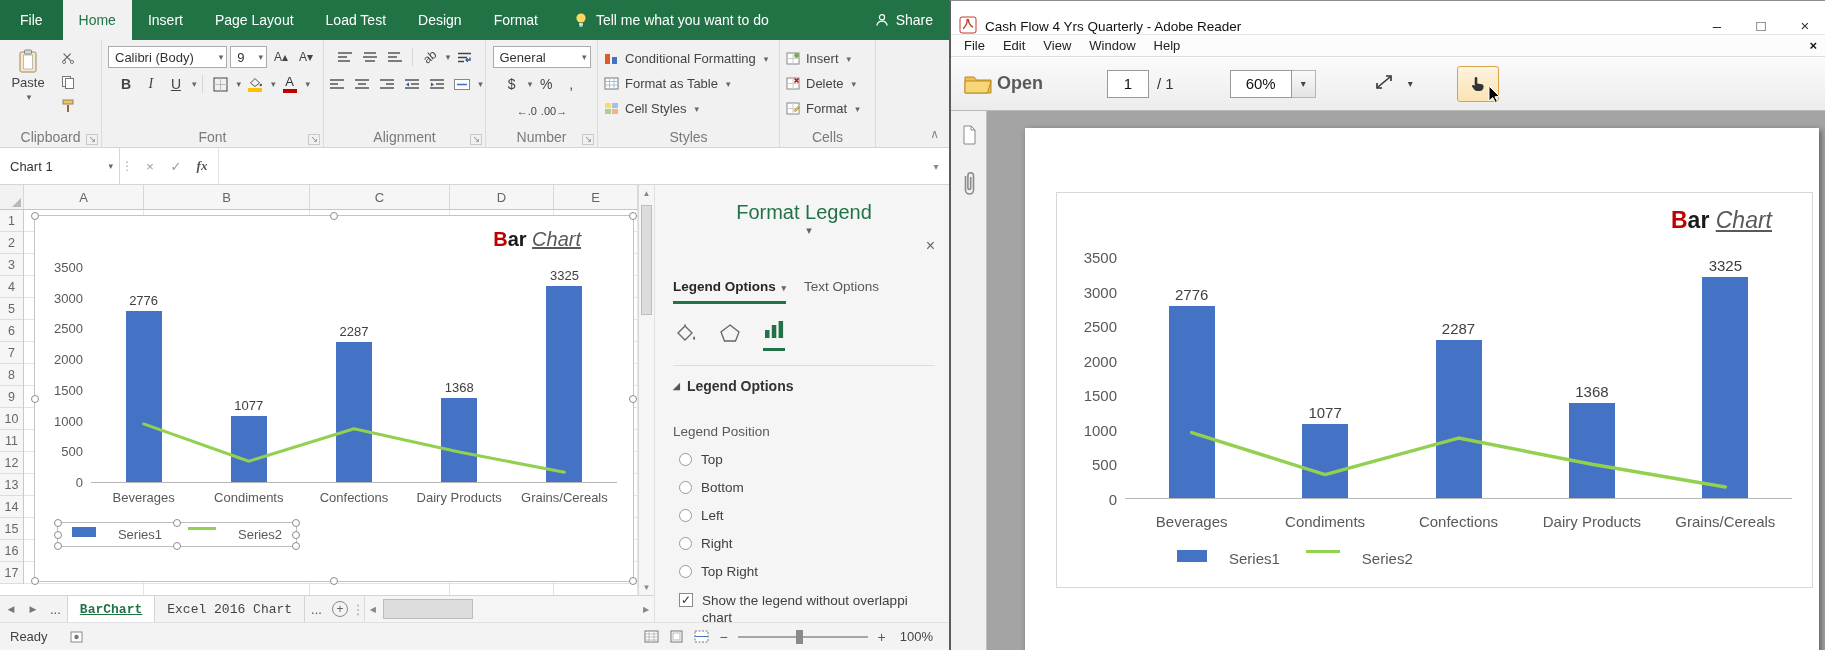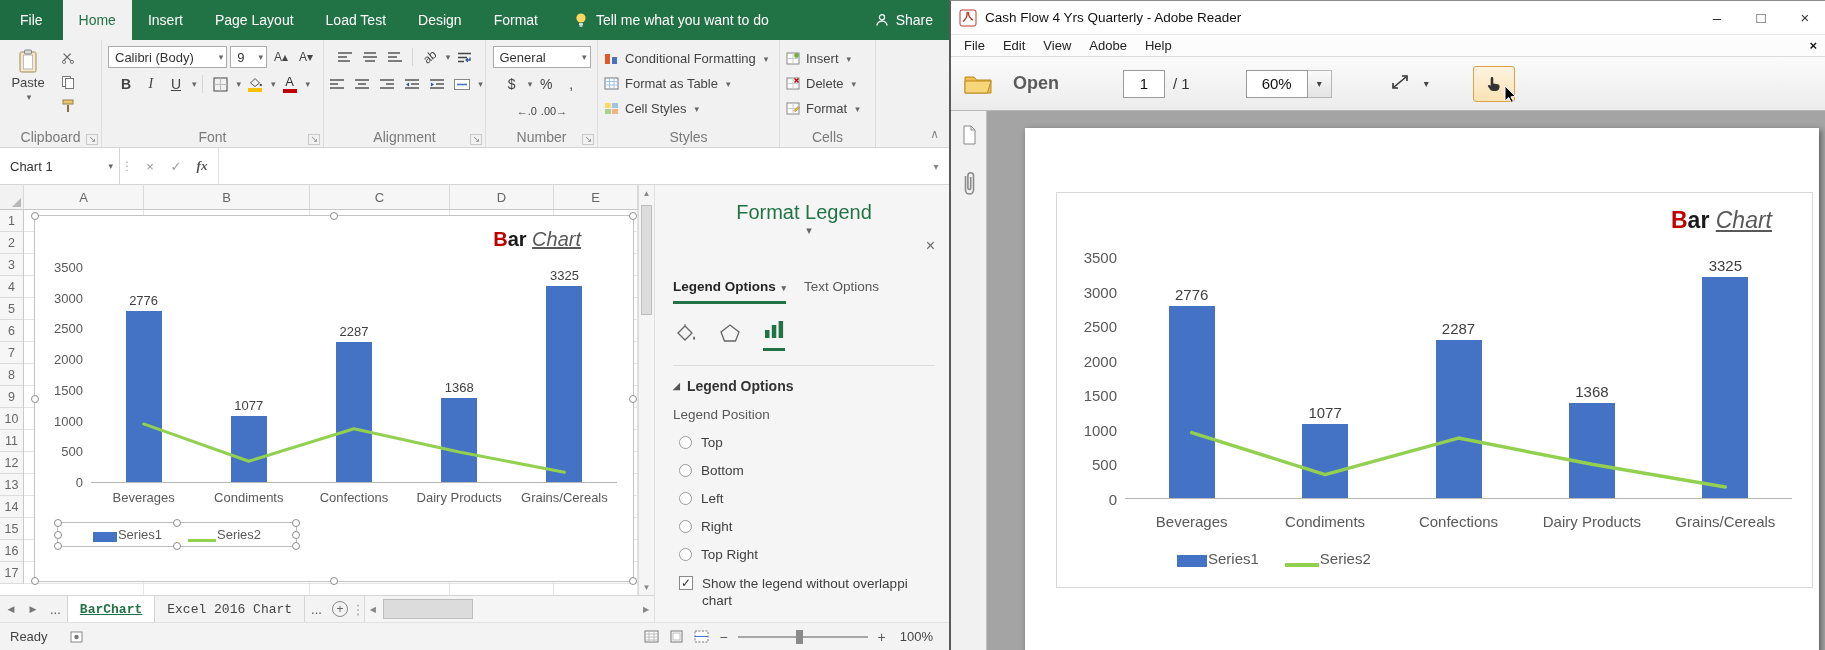--- a/index.html
+++ b/index.html
@@ -94,21 +94,21 @@
   .fp-close { margin-left: auto; color: #666; font-size: 16px; }
   .fp-tabs { margin-top: 24px; display: flex; gap: 18px; font-size: 13.5px; }
   .fp-tab { color: #595959; padding-bottom: 7px; }
   .fp-tab.active { color: #262626; font-weight: bold; border-bottom: 3px solid #217346; }
   .fp-icons { margin-top: 16px; display: flex; gap: 22px; align-items: flex-end; }
   .fp-icon { padding-bottom: 4px; }
   .fp-icon.active { border-bottom: 3px solid #217346; }
   .fp-hr { margin-top: 14px; border: none; border-top: 1px solid #dcdcdc; }
   .fp-section { margin-top: 12px; font-size: 14px; font-weight: bold; color: #333; display: flex; align-items: center; gap: 7px; }
   .fp-section .tri { font-size: 9px; color: #555; }
-  .fp-sub { margin-top: 13px; font-size: 13.5px; color: #595959; }
+  .fp-sub { margin-top: 30px; font-size: 13.5px; color: #595959; }
   .fp-radios { margin-top: 13px; }
   .fp-radio { display: flex; align-items: center; gap: 9px; margin-bottom: 13px; margin-left: 6px; }
   .radio-circle { width: 13px; height: 13px; border-radius: 50%; border: 1px solid #9a9a9a; background: #fff; flex-shrink:0; }
   .fp-radio span.rlbl { font-size: 13.5px; color: #404040; }
   .fp-check { display: flex; gap: 9px; margin-top: 13px; margin-left: 6px; }
   .checkbox { width: 14px; height: 14px; border: 1px solid #8a8a8a; background: #fff; font-size: 12px; line-height: 12px; text-align: center; color: #333; flex-shrink: 0; margin-top: 1px; }
   .check-text { font-size: 13.5px; color: #404040; line-height: 17px; white-space: nowrap; }
 
   
   .status-bar { height: 28px; background: #f3f3f3; border-top: 1px solid #e1e1e1; display: flex; align-items: center; font-size: 13px; color: #444; flex-shrink:0; }
@@ -142,21 +142,21 @@
   .line-svg { position: absolute; left: 0; top: 0; width: 100%; height: 100%; overflow: visible; }
   .c-xrow { position: absolute; display: flex; }
   .chart--excel .c-xrow { left: 12px; right: 16px; top: 274px; }
   .y-spacer { flex-shrink: 0; }
   .chart--excel .y-spacer { width: 44px; }
   .xlabels { flex: 1; display: flex; }
   .xlab { flex: 1; text-align: center; font-size: 13px; color: #595959; white-space: nowrap; }
   .legend-box { position: absolute; display: flex; align-items: center; justify-content: center; }
   .chart--excel .legend-box { left: 22px; top: 306px; width: 240px; height: 25px; border: 1px solid #bdbdbd; }
   .legend { display: flex; gap: 26px; align-items: center; }
-  .legend-item { display: flex; align-items: flex-end; gap: 1px; font-size: 13px; color: #595959; }
+  .legend-item { display: flex; align-items: flex-start; gap: 22px; font-size: 13px; color: #595959; }
   .sw-bar { width: 24px; height: 10px; display: inline-block; }
   .sw-line { width: 28px; height: 3px; display: inline-block; }
 
   
   .hdl { position: absolute; width: 8px; height: 8px; background: #fff; border: 1px solid #8c8c8c; border-radius: 50%; z-index: 6; }
   .hdl-nw { left: -4px; top: -4px; } .hdl-n { left: calc(50% - 4px); top: -4px; } .hdl-ne { right: -4px; top: -4px; }
   .hdl-e { right: -4px; top: calc(50% - 4px); } .hdl-se { right: -4px; bottom: -4px; } .hdl-s { left: calc(50% - 4px); bottom: -4px; }
   .hdl-sw { left: -4px; bottom: -4px; } .hdl-w { left: -4px; top: calc(50% - 4px); }
 
   
@@ -170,29 +170,29 @@
   .chart--pdf .c-xrow { left: 16px; right: 20px; top: 320px; }
   .chart--pdf .y-spacer { width: 52px; }
   .chart--pdf .xlab { font-size: 15px; }
   .chart--pdf .legend-box { left: 120px; top: 352px; height: 26px; border: none; }
   .chart--pdf .legend-item { font-size: 15px; }
   .chart--pdf .sw-bar { width: 30px; height: 12px; }
   .chart--pdf .sw-line { width: 34px; height: 3.5px; }
 
   
   .reader-window { width: 876px; height: 650px; display: flex; flex-direction: column; border-left: 2px solid #5a5a5a; border-top: 1px solid #8c8c8c; background: #fff; }
-  .rd-titlebar { height: 33px; display: flex; align-items: center; background: #fff; padding-left: 8px; flex-shrink:0; }
+  .rd-titlebar { height: 33px; display: flex; align-items: flex-end; background: #fff; padding-left: 8px; flex-shrink:0; }
   .rd-title { margin-left: 8px; font-size: 13.5px; color: #111; }
   .win-controls { margin-left: auto; display: flex; align-items: center; margin-right: 10px; gap: 24px; }
   .win-btn { font-size: 15px; color: #333; width: 20px; text-align: center; }
   .rd-menubar { height: 23px; display: flex; align-items: center; background: #fcfcfc; border-top: 1px solid #e7e7e7; border-bottom: 1px solid #dcdcdc; font-size: 13px; color: #222; padding-left: 4px; flex-shrink:0; }
   .rd-menu { padding: 0 9px; }
   .rd-menu-close { margin-left: auto; margin-right: 8px; font-size: 13px; color: #111; font-weight: bold; }
   .rd-toolbar { height: 54px; background: linear-gradient(#fbfbfb, #ececec); border-bottom: 1px solid #b9b9b9; display: flex; align-items: center; flex-shrink:0; }
-  .open-group { display: flex; align-items: center; gap: 20px; margin-left: 12px; }
+  .open-group { display: flex; align-items: center; gap: 4px; margin-left: 12px; }
   .open-lbl { font-size: 18px; font-weight: bold; color: #5a5a5a; }
   .page-group { margin-left: 64px; display: flex; align-items: center; gap: 8px; }
   .page-box { width: 42px; height: 28px; background: #fff; border: 1px solid #9a9a9a; display: inline-flex; align-items: center; justify-content: center; font-size: 15px; color: #111; }
   .page-total { font-size: 15px; color: #333; }
   .zoom-group { margin-left: 56px; display: flex; align-items: center; }
   .zoom-box { width: 62px; height: 28px; background: #fff; border: 1px solid #9a9a9a; display: inline-flex; align-items: center; justify-content: center; font-size: 15px; color: #111; }
   .zoom-dd { width: 24px; height: 28px; display: inline-flex; align-items: center; justify-content: center; font-size: 10px; color: #444; border: 1px solid #b5b5b5; border-left: none; background: linear-gradient(#fafafa,#e4e4e4); }
   .fit-group { margin-left: 58px; display: flex; align-items: center; gap: 14px; }
   .fit-dd { font-size: 10px; color: #444; }
   .hand-btn { margin-left: 44px; width: 42px; height: 36px; background: linear-gradient(#fdf3e0, #fbe3b3); border: 1px solid #d8a24a; border-radius: 3px; display: flex; align-items: center; justify-content: center; position: relative; }
@@ -779,21 +779,21 @@
         <span class="win-btn">–</span>
         <span class="win-btn">□</span>
         <span class="win-btn">×</span>
       </div>
     </div>
     <div class="rd-menubar">
       <div id="rd-menus" style="display:flex">
           <span class="rd-menu">File</span>
           <span class="rd-menu">Edit</span>
           <span class="rd-menu">View</span>
-          <span class="rd-menu">Adobe</span>
+          <span class="rd-menu">Window</span>
           <span class="rd-menu">Help</span>
         </div>
       <span class="rd-menu-close">×</span>
     </div>
     <div class="rd-toolbar">
       <div class="open-group">
         <svg width="30" height="24" viewBox="0 0 30 24">
             <path d="M2 5h9l2.5 3H28v13H2z" fill="#F2C04A" stroke="#B98A23"></path>
             <path d="M2 9h26l-3.5 12H2z" fill="#F7D678" stroke="#B98A23"></path>
           </svg>

